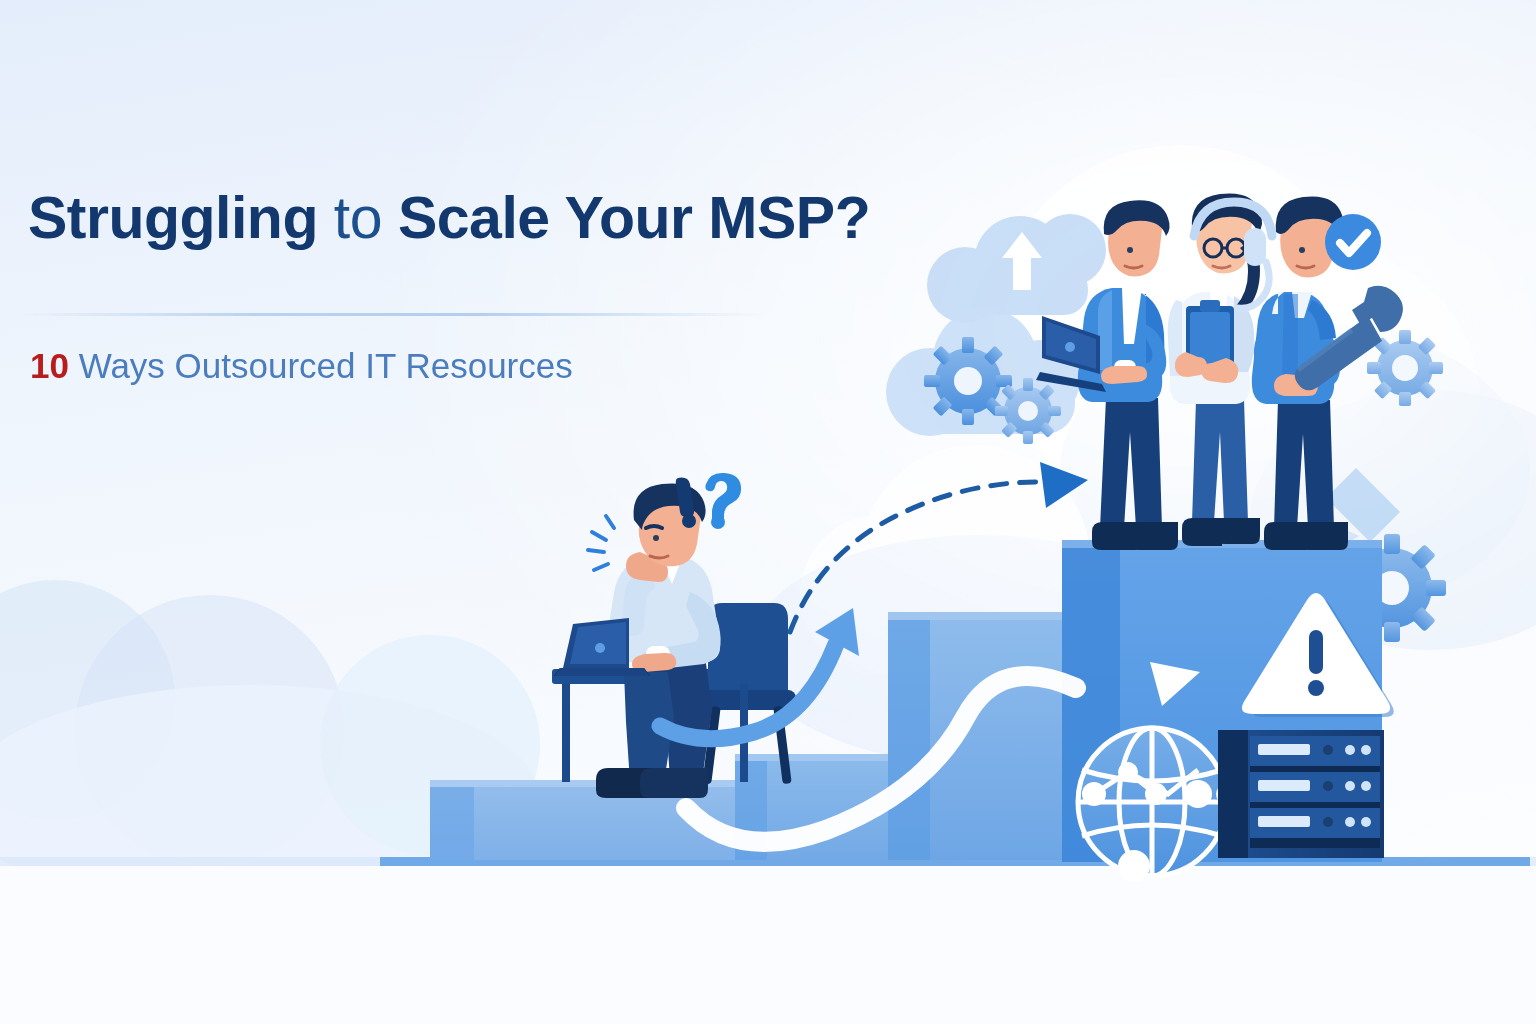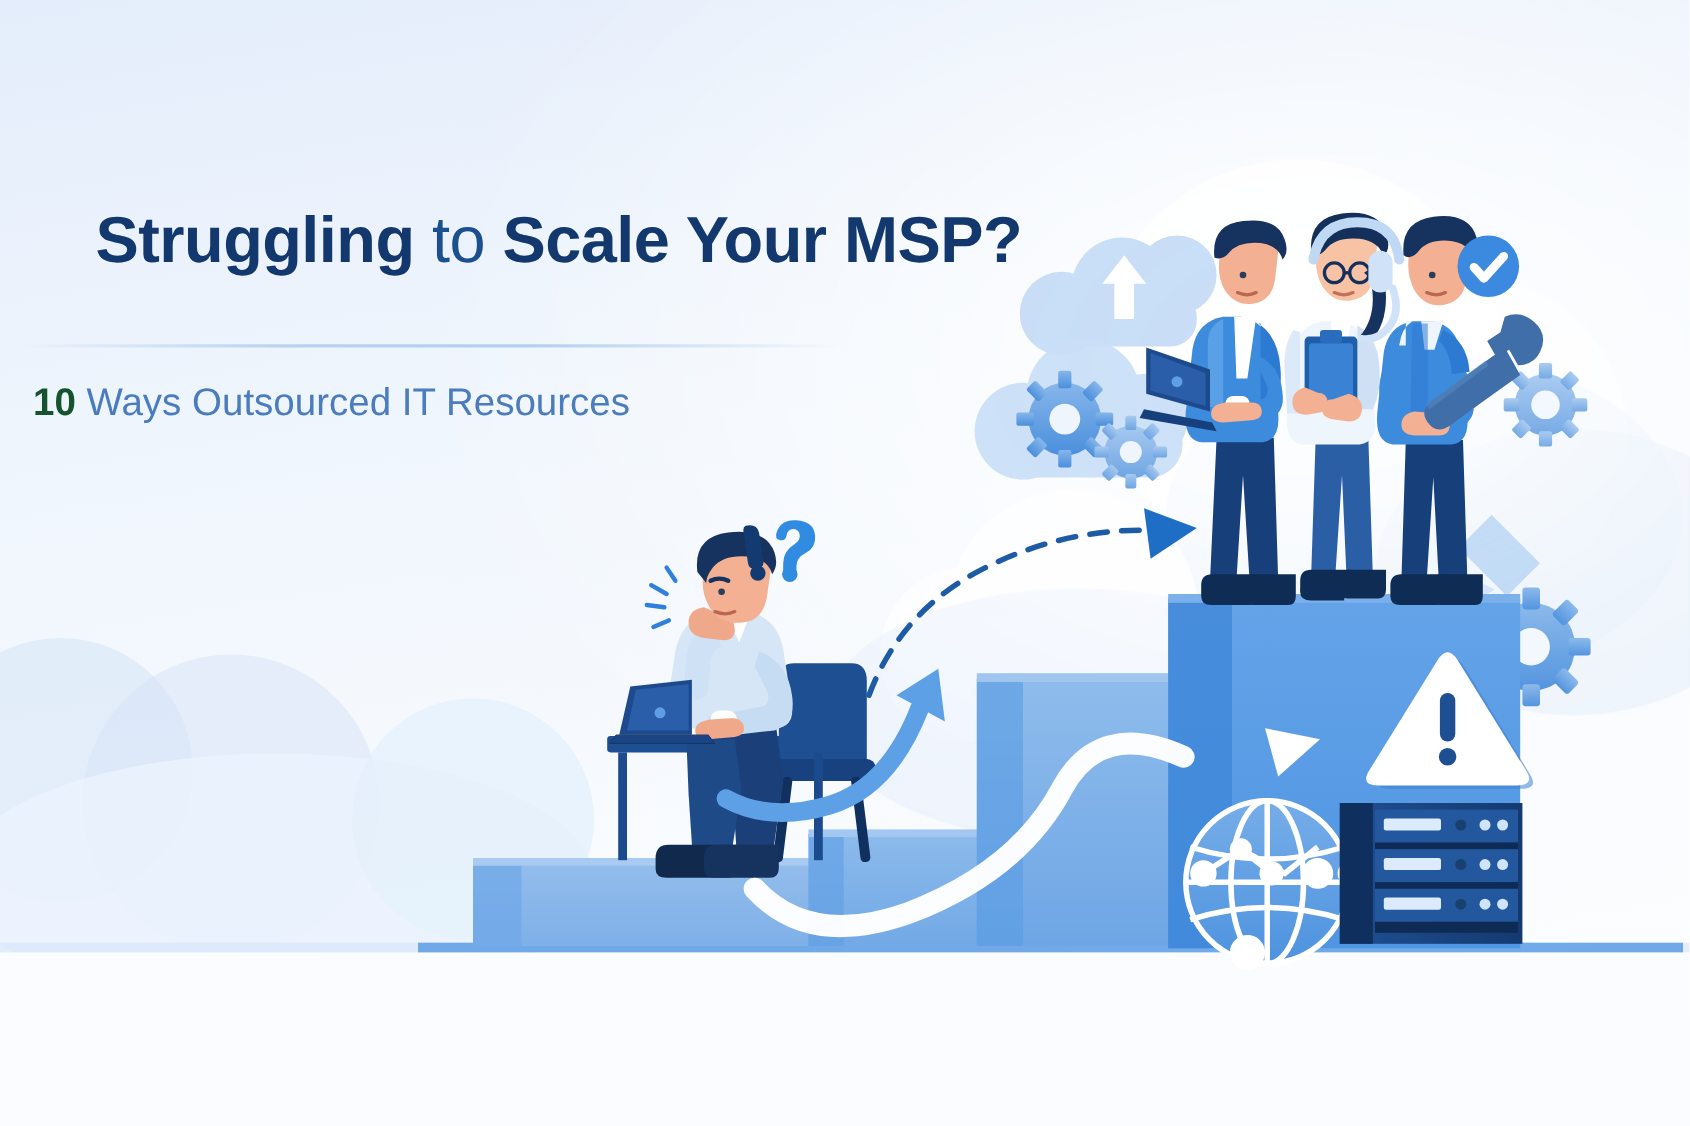--- a/index.html
+++ b/index.html
@@ -1,21 +1,21 @@
 <!DOCTYPE html>
 <html><head>
 <meta charset="utf-8">
 <style>
   html,body{margin:0;padding:0;}
   body{
     width:1536px;height:1024px;overflow:hidden;
     font-family:"Liberation Sans","DejaVu Sans",sans-serif;
     background:#ffffff;
   }
-  #stage{position:relative;width:1536px;height:1024px;overflow:hidden;text-align:center;}
+  #stage{position:relative;width:1536px;height:1024px;overflow:hidden;}
   #bg{position:absolute;inset:0;}
   #art{position:absolute;inset:0;}
 
   
   .textblock{position:absolute;left:28px;top:188px;width:960px;}
   .headline{
     font-size:59px;line-height:1.04;letter-spacing:-0.5px;
     font-weight:700;color:#12386e;white-space:nowrap;
     font-family:"Liberation Sans","DejaVu Sans",sans-serif;
   }
@@ -24,21 +24,21 @@
     position:absolute;left:-8px;top:125px;width:745px;height:3px;
     background:linear-gradient(90deg,rgba(190,214,240,0) 0%,#b8d2ef 32%,#b4cfee 62%,rgba(190,214,240,0) 100%);
     border-radius:2px;
   }
   .subline{
     position:absolute;left:2px;font-size:35px;line-height:1.0;
     color:#4a7cbe;font-weight:400;white-space:nowrap;
   }
   .subline.s1{top:160px;}
   .subline.s2{top:229px;}
-  .subline .num{font-weight:700;color:#14532d;}
+  .subline .num{font-weight:700;color:#b91c1c;}
 </style>
 </head>
 <body>
 
 <div id="stage">
 
   <svg id="bg" viewBox="0 0 1536 1024" preserveAspectRatio="none">
     <defs>
       <linearGradient id="bgGrad" x1="0" y1="0" x2="0.25" y2="1">
         <stop offset="0%" stop-color="#e4edfb"></stop>

